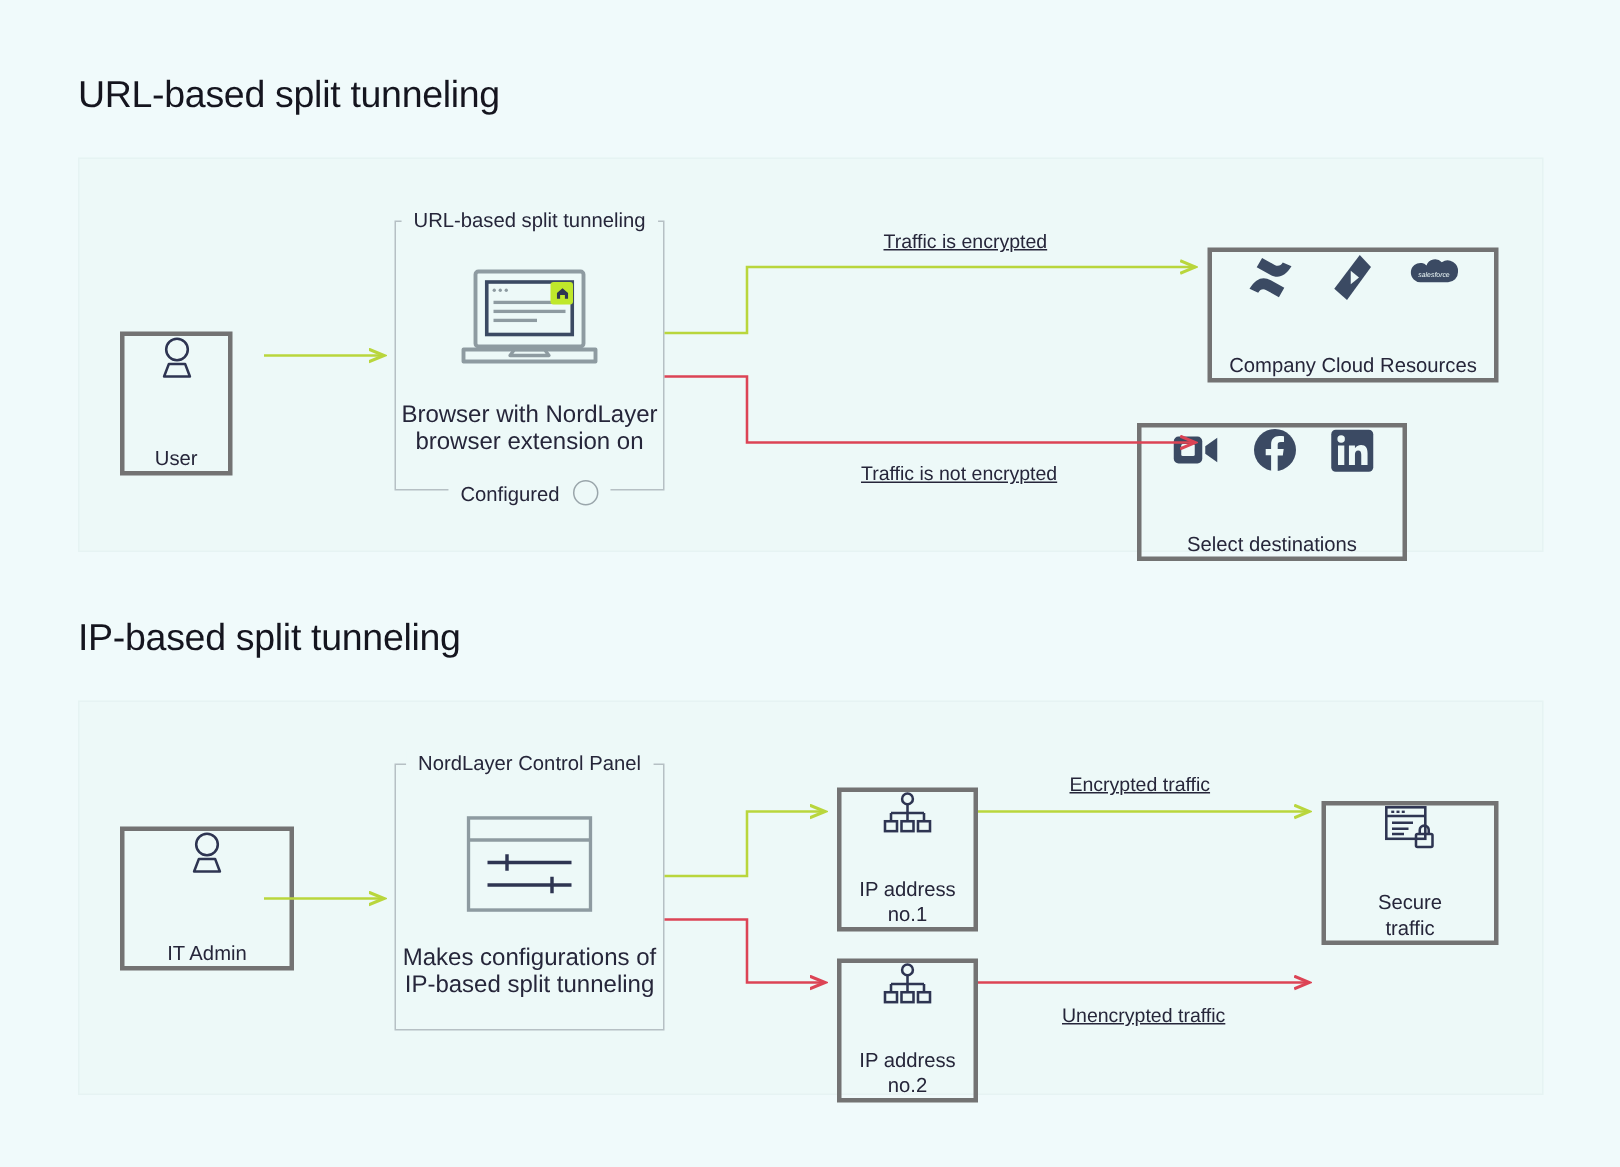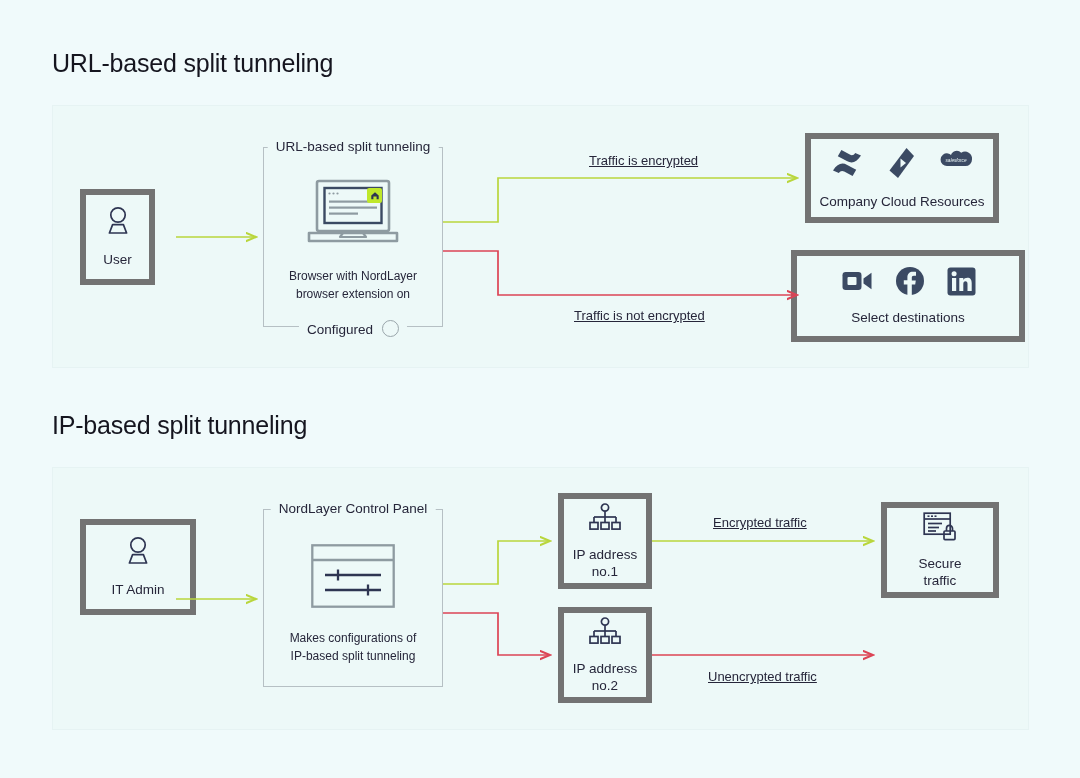--- a/index.html
+++ b/index.html
@@ -41,27 +41,28 @@
     width: 975px;
     background: #edf9f8;
     border: 1px solid #e6f3f3;
   }
   #panel-url { top: 105px; height: 261px; }
   #panel-ip  { top: 467px; height: 261px; }
 
   
   .box {
     position: absolute;
-    border: 6px solid #737373;
+    border: 3px solid #737373;
     background: transparent;
     box-sizing: border-box;
     display: flex;
     flex-direction: column;
     align-items: center;
-    justify-content: center;
+    justify-content: space-between;
+    margin-top: 32px;
   }
   .box-label {
     font-size: 13.5px;
     color: #26263a;
     text-align: center;
     line-height: 17px;
     margin-top: 9px;
     white-space: pre-line;
   }
   .icon-row {
@@ -106,21 +107,21 @@
     gap: 9px;
   }
   .toggle-circle {
     width: 15px;
     height: 15px;
     border-radius: 50%;
     border: 1.5px solid #9aa6ab;
     display: inline-block;
   }
   .group-caption {
-    font-size: 12px;
+    font-size: 16px;
     color: #26263a;
     text-align: center;
     line-height: 18px;
     white-space: pre-line;
   }
 
   
   .edge-label {
     position: absolute;
     font-size: 13px;
@@ -223,21 +224,21 @@
       <span>
         <svg width="36" height="28" viewBox="0 0 36 28">
           <path d="M13 6a6 6 0 0 1 10.2-2.2A7 7 0 0 1 34 10.5a6.6 6.6 0 0 1-6.6 6.6H9.4A6.4 6.4 0 1 1 10 4.4 6 6 0 0 1 13 6z" fill="#3b4a63"></path>
           <text x="18" y="13.4" font-family="'Liberation Sans',sans-serif" font-size="4.6" fill="#edf9f8" text-anchor="middle" font-style="italic">salesforce</text>
         </svg>
       </span>
     </div>
     <div class="box-label">Company Cloud Resources</div>
   </div>
 
-  <div class="box" style="left:791px; top:250px; width:234px; height:92px;">
+  <div class="box" style="left:758px; top:250px; width:180px; height:92px;">
     <div class="icon-row">
       <span>
         <svg width="32" height="28" viewBox="0 0 32 28">
           <rect x="1.5" y="5" width="19" height="18" rx="3.2" fill="#3b4a63"></rect>
           <path d="M22.5 11.5 L30.5 5.8 V22.2 L22.5 16.5 Z" fill="#3b4a63"></path>
           <rect x="6.5" y="10" width="9" height="8" rx="1" fill="#edf9f8"></rect>
         </svg>
       </span>
       <span>
         <svg width="30" height="30" viewBox="0 0 30 30">

